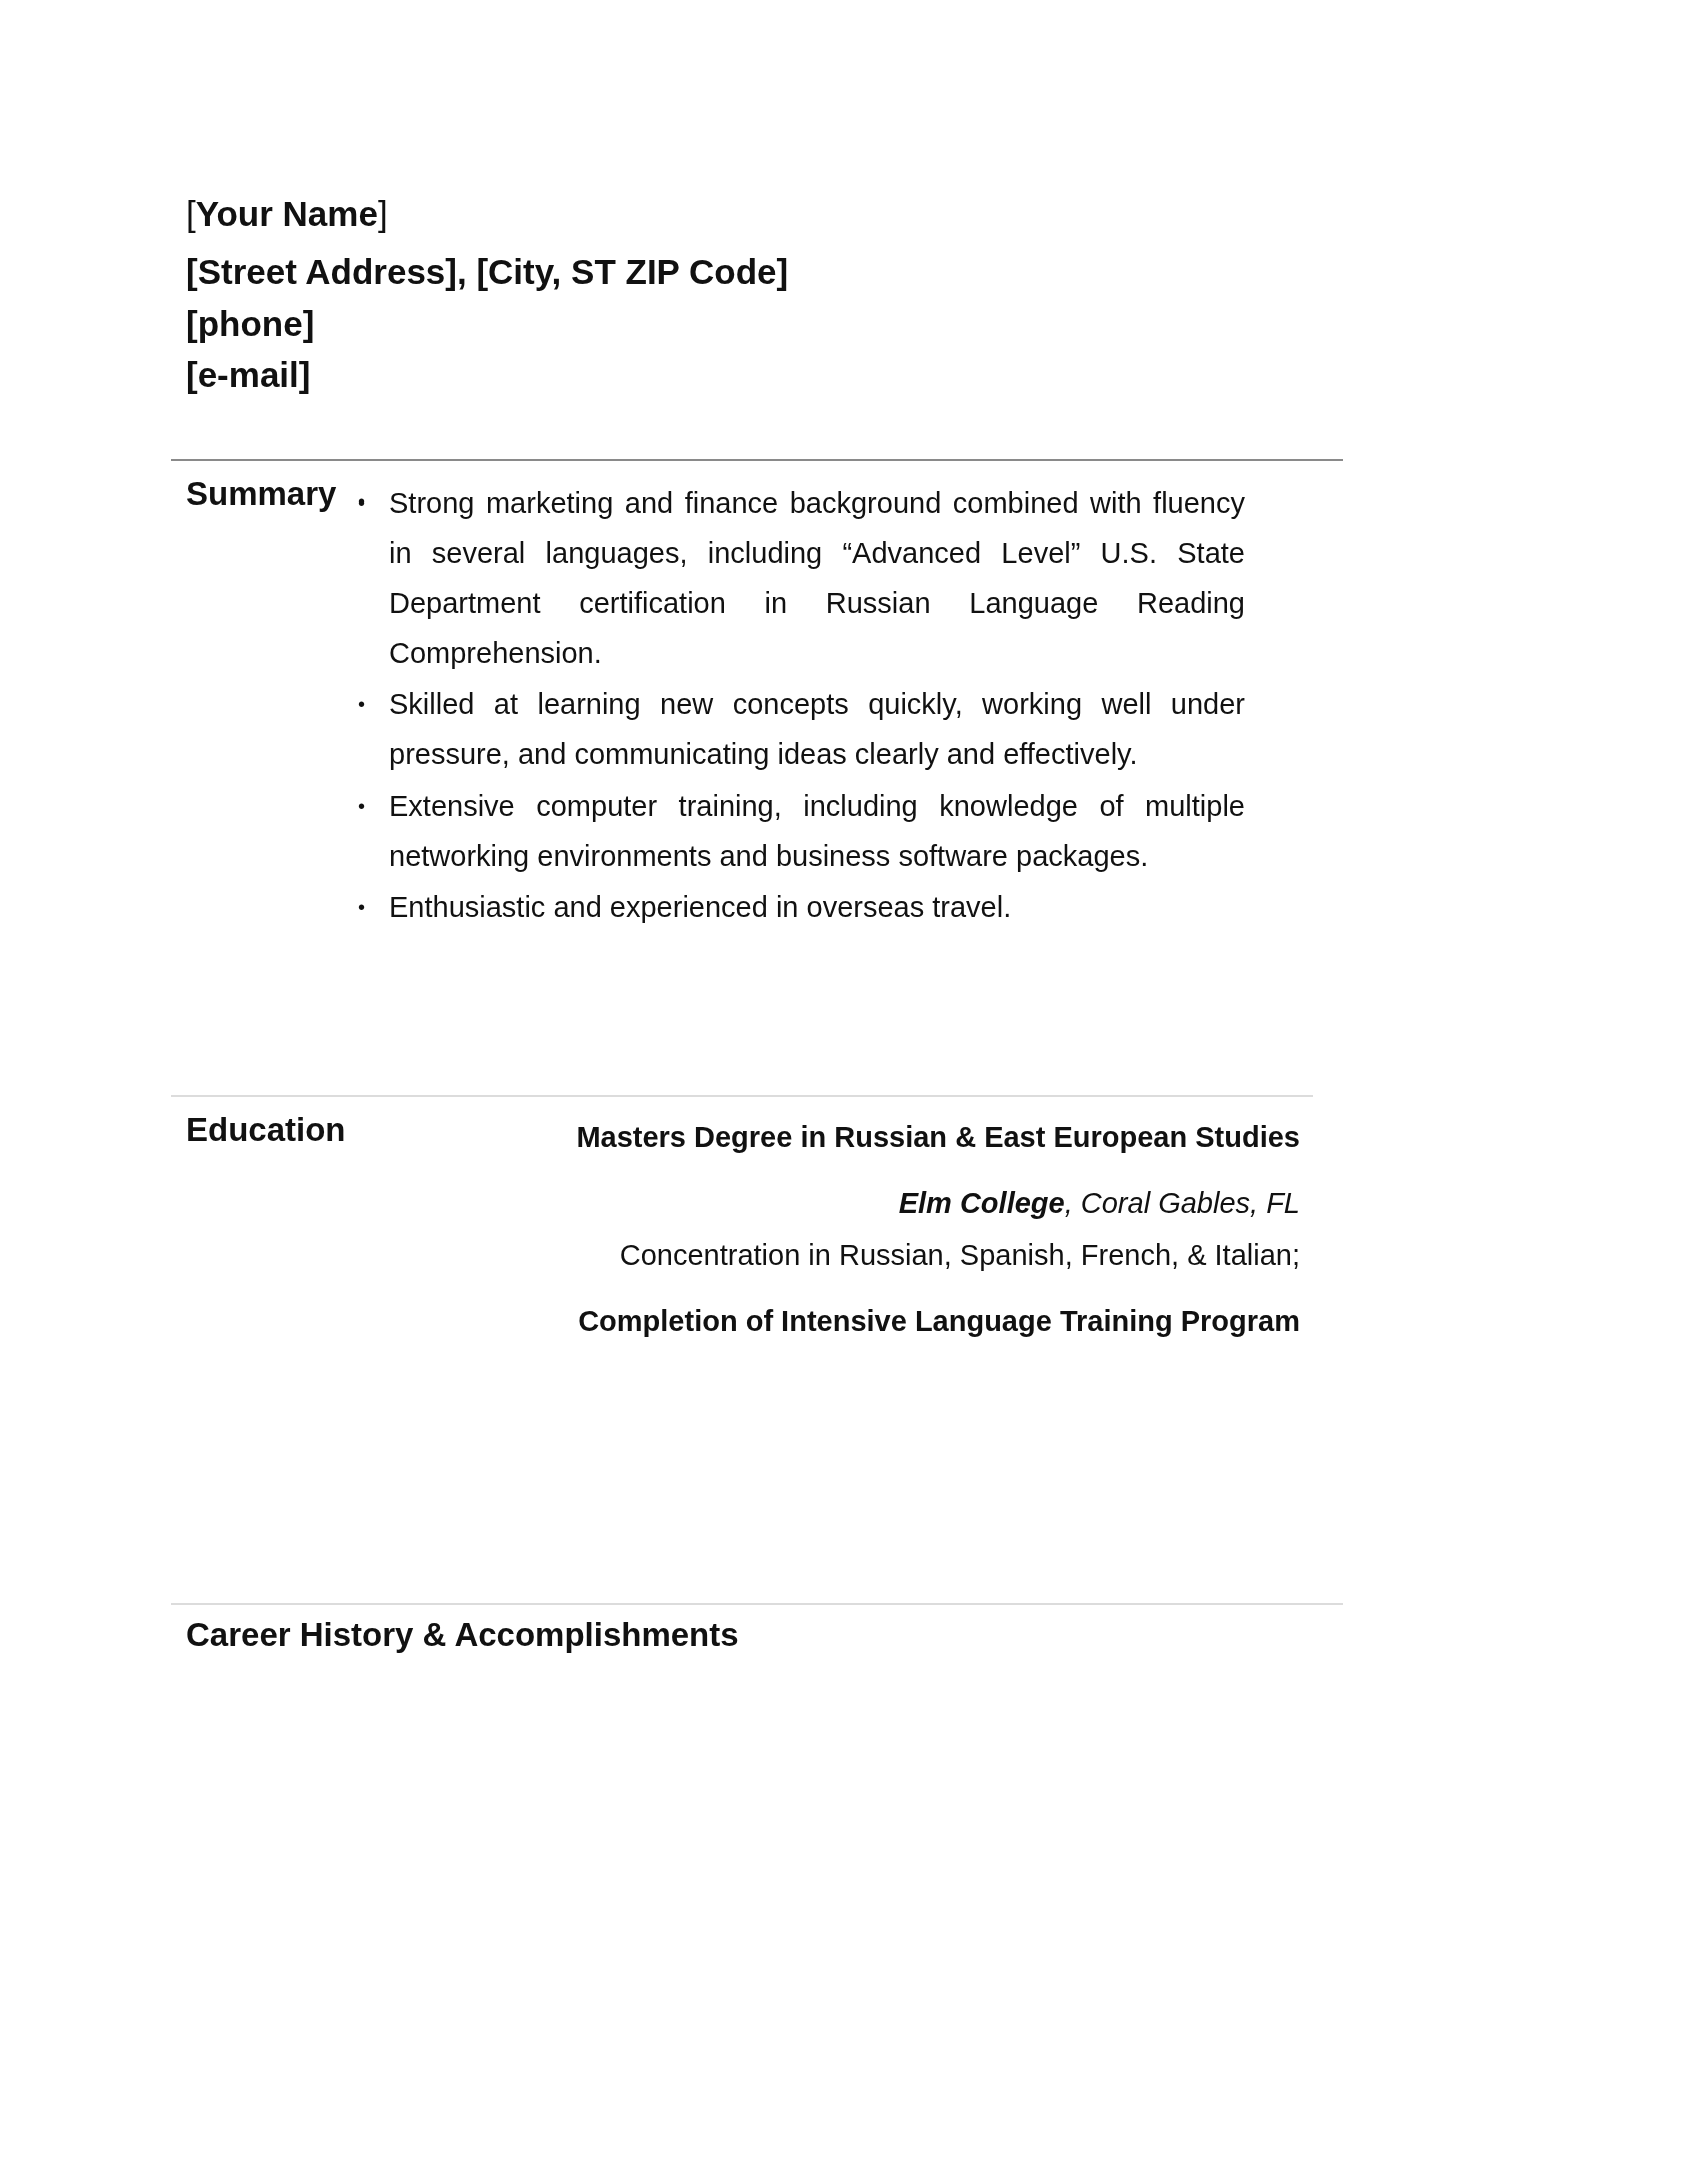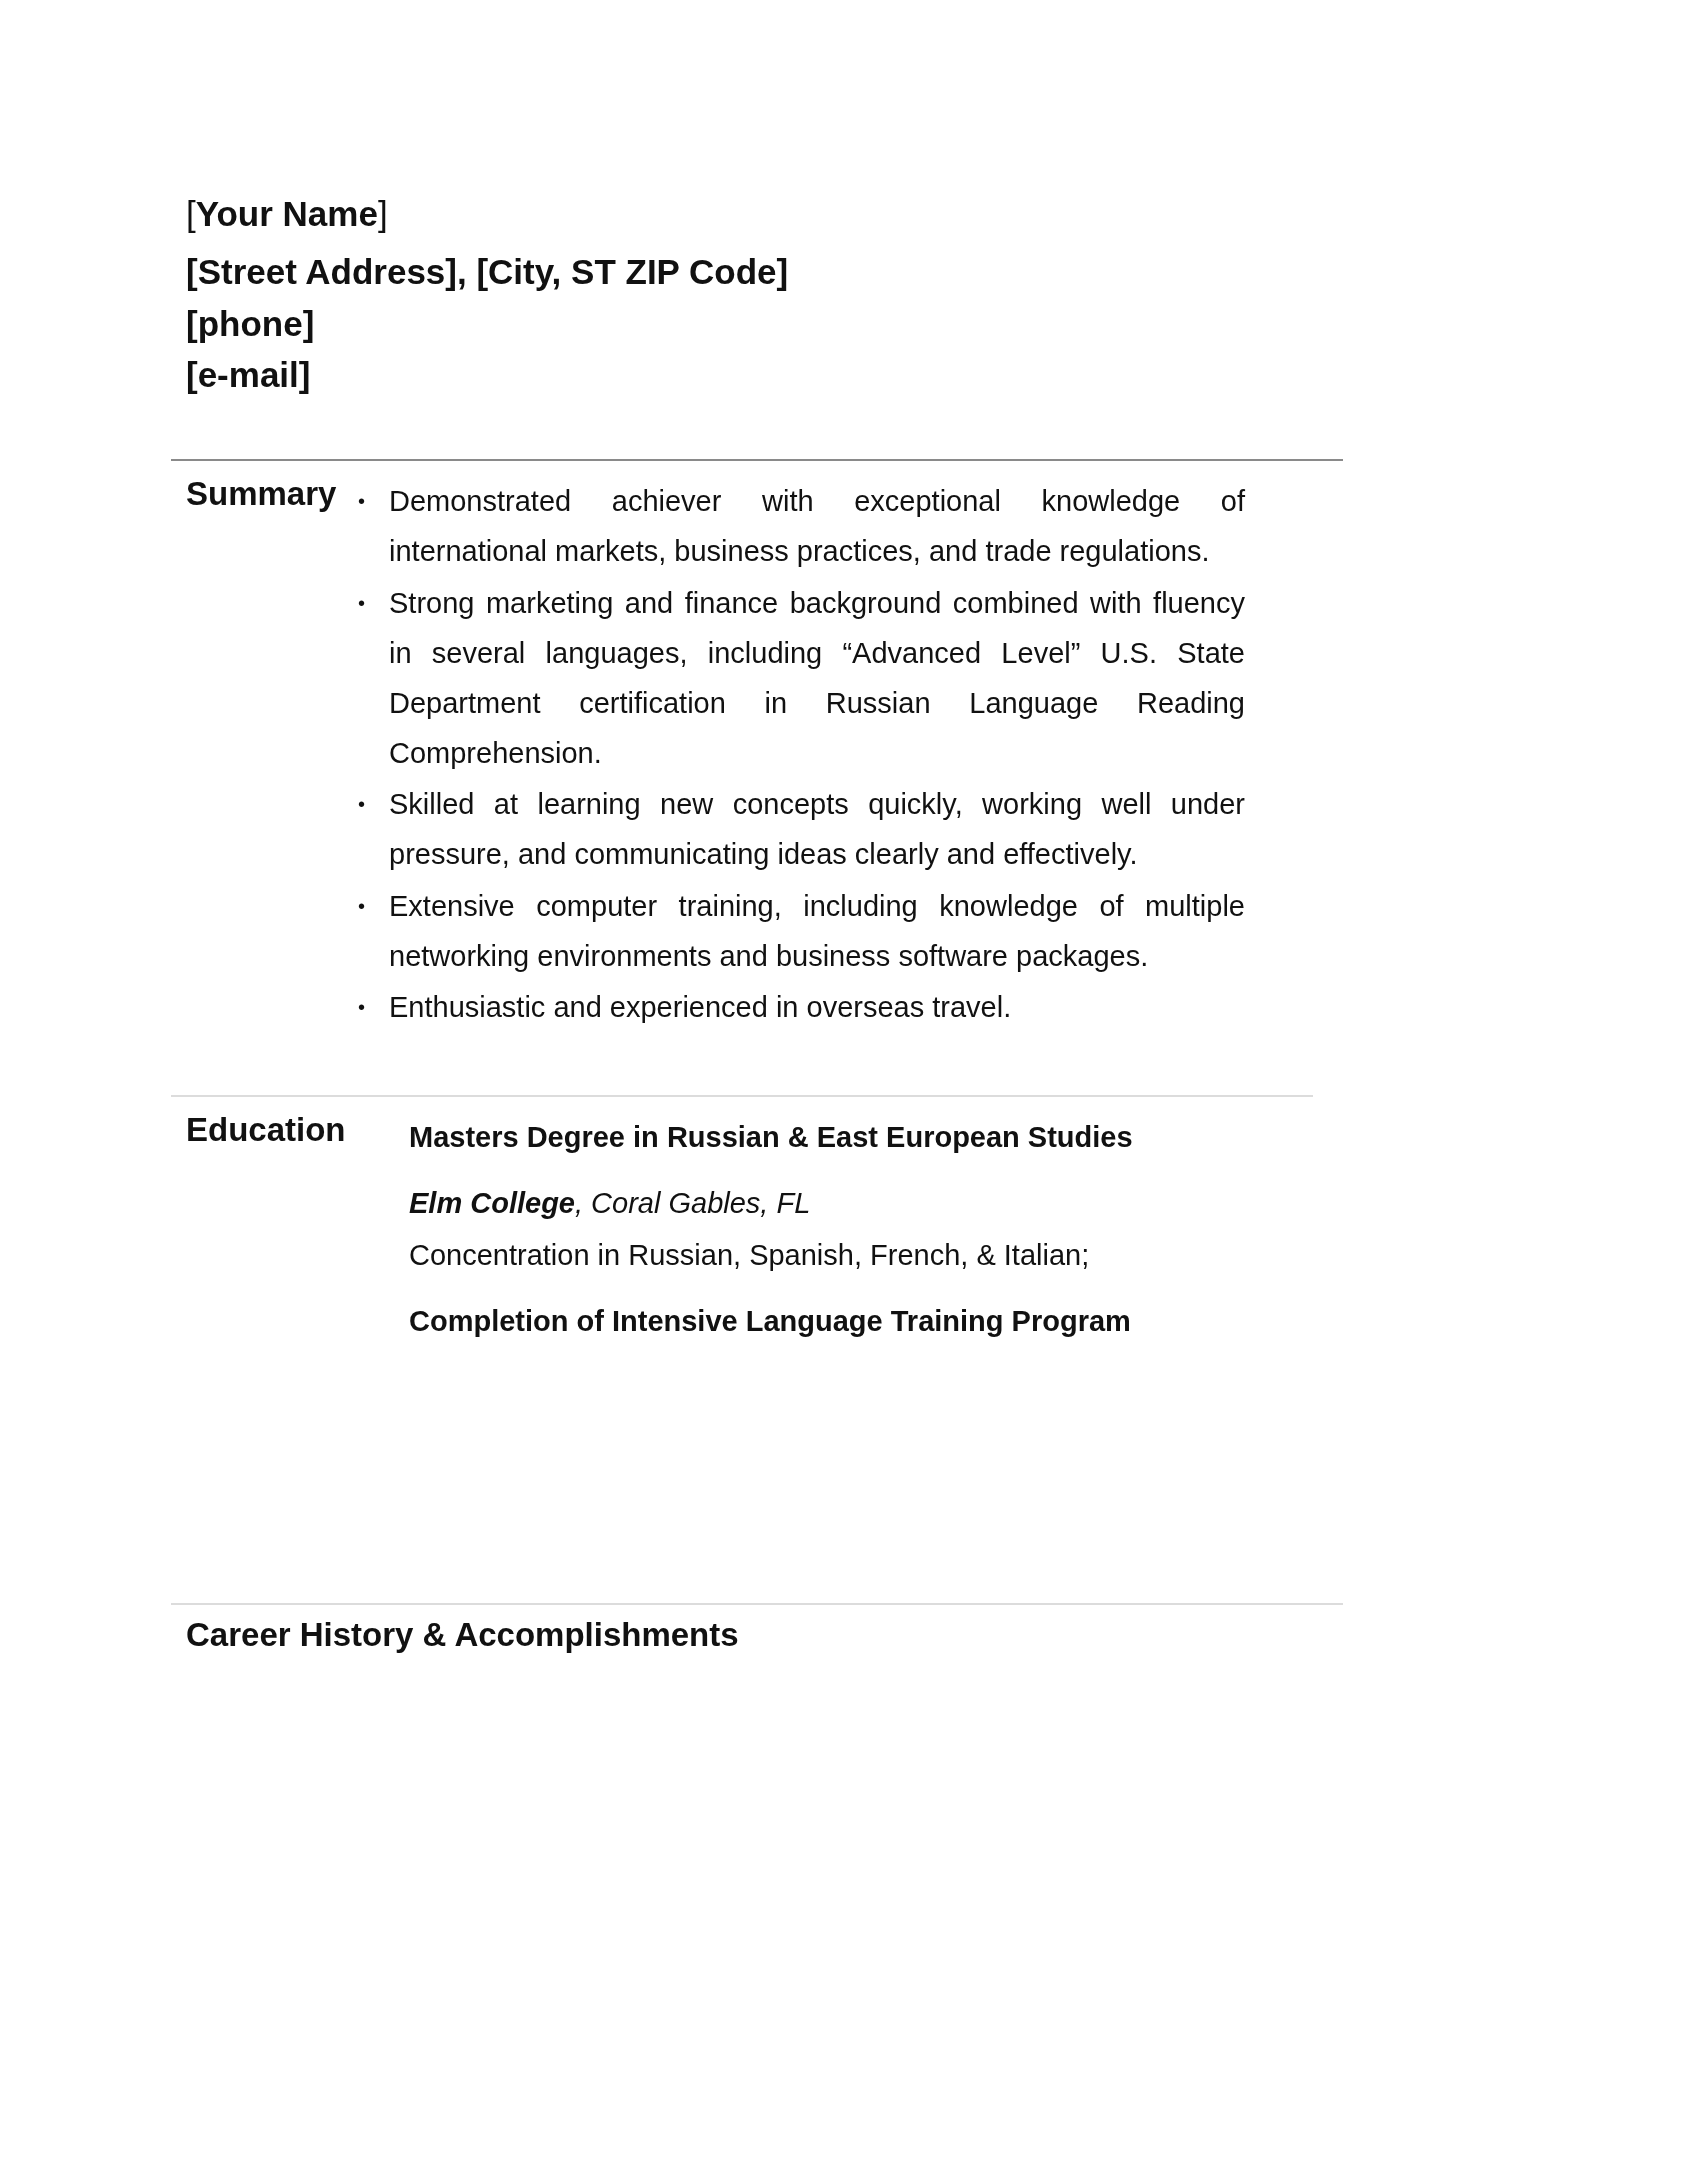--- a/index.html
+++ b/index.html
@@ -11,39 +11,39 @@
   .rule { position: absolute; height: 0; }
   .rule1 { left: 171px; width: 1172px; top: 459px; border-top: 2px solid #8a8a8a; }
   .rule2 { left: 171px; width: 1142px; top: 1095px; border-top: 2px solid #dcdcdc; }
   .rule3 { left: 171px; width: 1172px; top: 1603px; border-top: 2px solid #dcdcdc; }
   .sec-label { left: 186px; font-size: 33px; font-weight: bold; line-height: 34px; }
   .summary-list { position: absolute; left: 354px; top: 476px; width: 891px; margin: 0; padding: 0; list-style: none; }
   .summary-list li { position: relative; padding-left: 35px; font-size: 29px; line-height: 50px;
                      text-align: justify; margin-bottom: 1.5px; }
   .summary-list li .bullet { position: absolute; left: 4px; top: 0; font-size: 20px; line-height: 51px; }
   .edu { position: absolute; left: 409px; top: 1111px; width: 891px; }
-  .edu-entry { margin-bottom: 14px; }
+  .edu-entry { margin-bottom: 14px; text-align: right; }
   .edu-line { font-size: 29px; line-height: 52px; white-space: nowrap; }
   .edu-degree { font-weight: bold; }
   .edu-school { font-style: italic; }
   .edu-school b { font-weight: bold; }
 </style>
 </head>
 <body>
 
 <div class="abs hdr" style="top:197px;"><span class="br">[</span><span>Your Name</span><span class="br">]</span></div>
 <div class="abs hdr" style="top:255px;">[Street Address], [City, ST  ZIP Code]</div>
 <div class="abs hdr" style="top:307px;">[phone]</div>
 <div class="abs hdr" style="top:358px;">[e-mail]</div>
 
 <div class="rule rule1"></div>
 
 <div class="abs sec-label" style="top:477px;">Summary</div>
 <ul class="summary-list">
-  <li><span class="bullet">•</span><span>Demonstrated achiever with exceptional knowledge of international markets, business practices, and trade regulations.</span></li>
+  <li><span class="bullet">•</span></li>
   <li><span class="bullet">•</span><span>Strong marketing and finance background combined with fluency in several languages, including “Advanced Level” U.S. State Department certification in Russian Language Reading Comprehension.</span></li>
   <li><span class="bullet">•</span><span>Skilled at learning new concepts quickly, working well under pressure, and communicating ideas clearly and effectively.</span></li>
   <li><span class="bullet">•</span><span>Extensive computer training, including knowledge of multiple networking environments and business software packages.</span></li>
   <li><span class="bullet">•</span><span>Enthusiastic and experienced in overseas travel.</span></li>
 </ul>
 
 <div class="rule rule2"></div>
 
 <div class="abs sec-label" style="top:1113px;">Education</div>
 <div class="edu">

